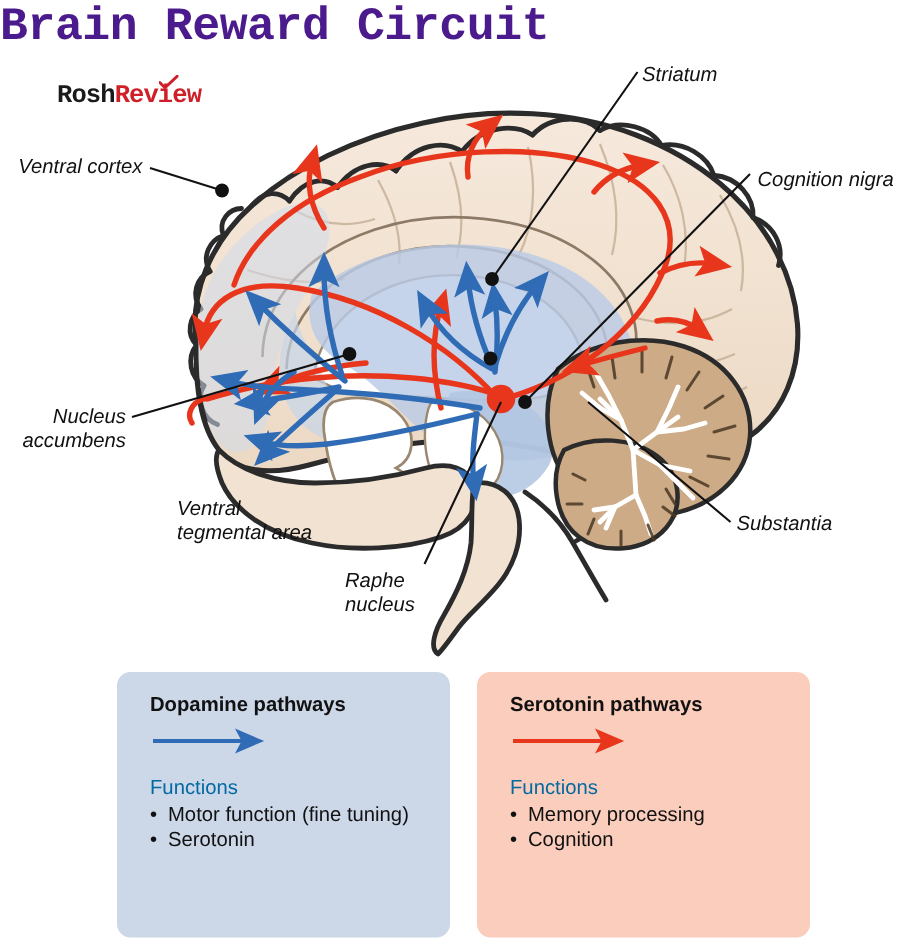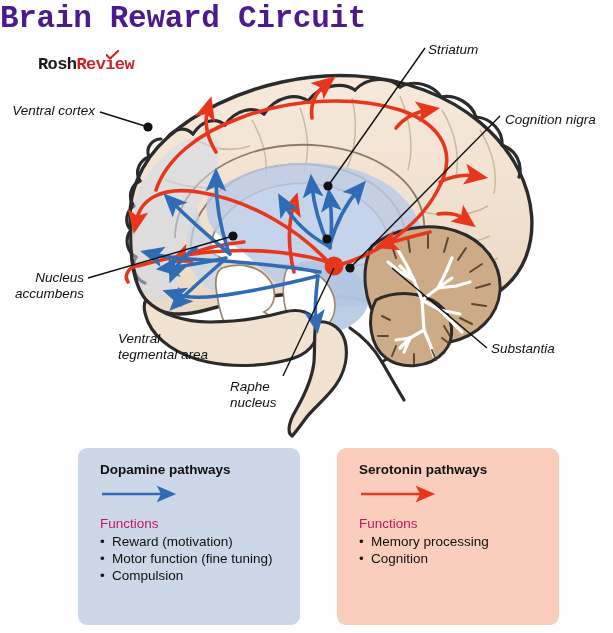--- a/index.html
+++ b/index.html
@@ -79,32 +79,31 @@
   }
   #legend-dopamine {
     left: 78px; top: 448px;
     width: 222px; height: 177px;
     background: #ccd7e8;
   }
   #legend-serotonin {
     left: 318px; top: 448px;
     width: 222px; height: 177px;
     background: #fbcdbc;
-    margin-left: 19px;
   }
   .legend-title {
     font-size: 13.5px;
     font-weight: bold;
     color: #111111;
     margin: 0 0 2px 0;
   }
   .legend-arrow { height: 22px; margin: 4px 0 6px 0; }
   .legend-fn {
     font-size: 13.5px;
-    color: #be185d;
+    color: #0369a1;
     margin: 0 0 1px 0;
     line-height: 17px;
   }
   .legend-list {
     margin: 0;
     padding: 0;
     list-style: none;
   }
   .legend-list li {
     font-size: 13.5px;
@@ -384,23 +383,22 @@
     <svg class="legend-arrow" width="88" height="22" viewBox="0 0 88 22">
       <defs>
         <marker id="lg-blue" markerWidth="8" markerHeight="8" refX="3.6" refY="3.6" orient="auto">
           <path d="M0,0.4 L7.5,3.6 L0,6.8 L1.7,3.6 Z" fill="#2f6cb5"></path>
         </marker>
       </defs>
       <line x1="2" y1="11" x2="66" y2="11" stroke="#2f6cb5" stroke-width="2.6" marker-end="url(#lg-blue)"></line>
     </svg>
     <div class="legend-fn">Functions</div>
     <ul class="legend-list">
-      <li>Reward (motivation)</li>
       <li>Motor function (fine tuning)</li>
-      <li>Compulsion</li>
+      <li>Serotonin</li>
     </ul>
   </div>
 
   <div class="legend" id="legend-serotonin">
     <div class="legend-title">Serotonin pathways</div>
     <svg class="legend-arrow" width="88" height="22" viewBox="0 0 88 22">
       <defs>
         <marker id="lg-red" markerWidth="8" markerHeight="8" refX="3.6" refY="3.6" orient="auto">
           <path d="M0,0.4 L7.5,3.6 L0,6.8 L1.7,3.6 Z" fill="#e8361c"></path>
         </marker>

